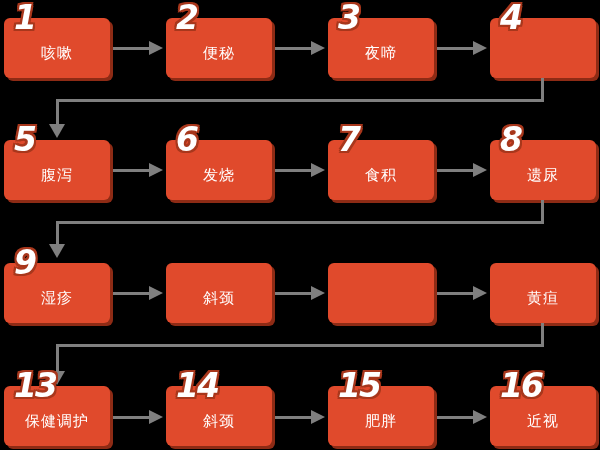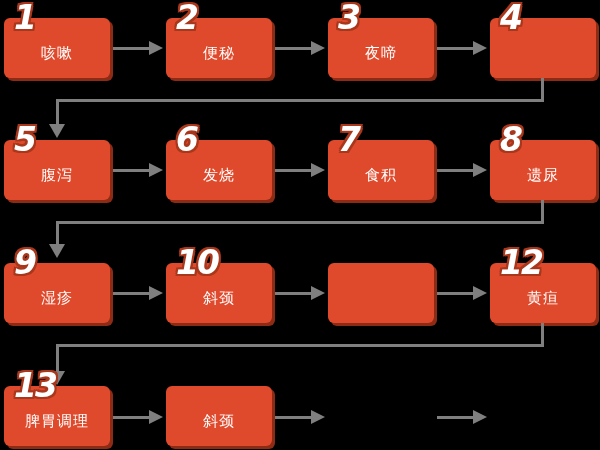--- a/index.html
+++ b/index.html
@@ -127,43 +127,50 @@
     <div class="seg" style="left:56px;top:224px;width:3px;height:22px;"></div>
     <div class="tri-down" style="left:49px;top:244px;"></div>
   </div>
 
   <div class="node r3 c1">
     <span class="num">9</span>
     <span class="label">湿疹</span>
   </div>
   <div class="harrow ar3 ac1"></div>
   <div class="node r3 c2">
-    <span class="num">10</span>
     <span class="label">斜颈</span>
   </div>
   <div class="harrow ar3 ac2"></div>
   <div class="node r3 c3">
   </div>
   <div class="harrow ar3 ac3"></div>
   <div class="node r3 c4">
-    <span class="num">12</span>
     <span class="label">黄疸</span>
   </div>
 
   <div>
     <div class="seg" style="left:541px;top:323px;width:3px;height:24px;"></div>
     <div class="seg" style="left:56px;top:344px;width:488px;height:3px;"></div>
     <div class="seg" style="left:56px;top:347px;width:3px;height:26px;"></div>
     <div class="tri-down" style="left:49px;top:371px;"></div>
   </div>
 
   <div class="node r4 c1">
     <span class="num">13</span>
-    <span class="label">脾胃调理</span>
+    <span class="label">保健调护</span>
   </div>
   <div class="harrow ar4 ac1"></div>
   <div class="node r4 c2">
+    <span class="num">14</span>
     <span class="label">斜颈</span>
   </div>
   <div class="harrow ar4 ac2"></div>
+  <div class="node r4 c3">
+    <span class="num">15</span>
+    <span class="label">肥胖</span>
+  </div>
   <div class="harrow ar4 ac3"></div>
+  <div class="node r4 c4">
+    <span class="num">16</span>
+    <span class="label">近视</span>
+  </div>
 
 </div>
 
 </body></html>

